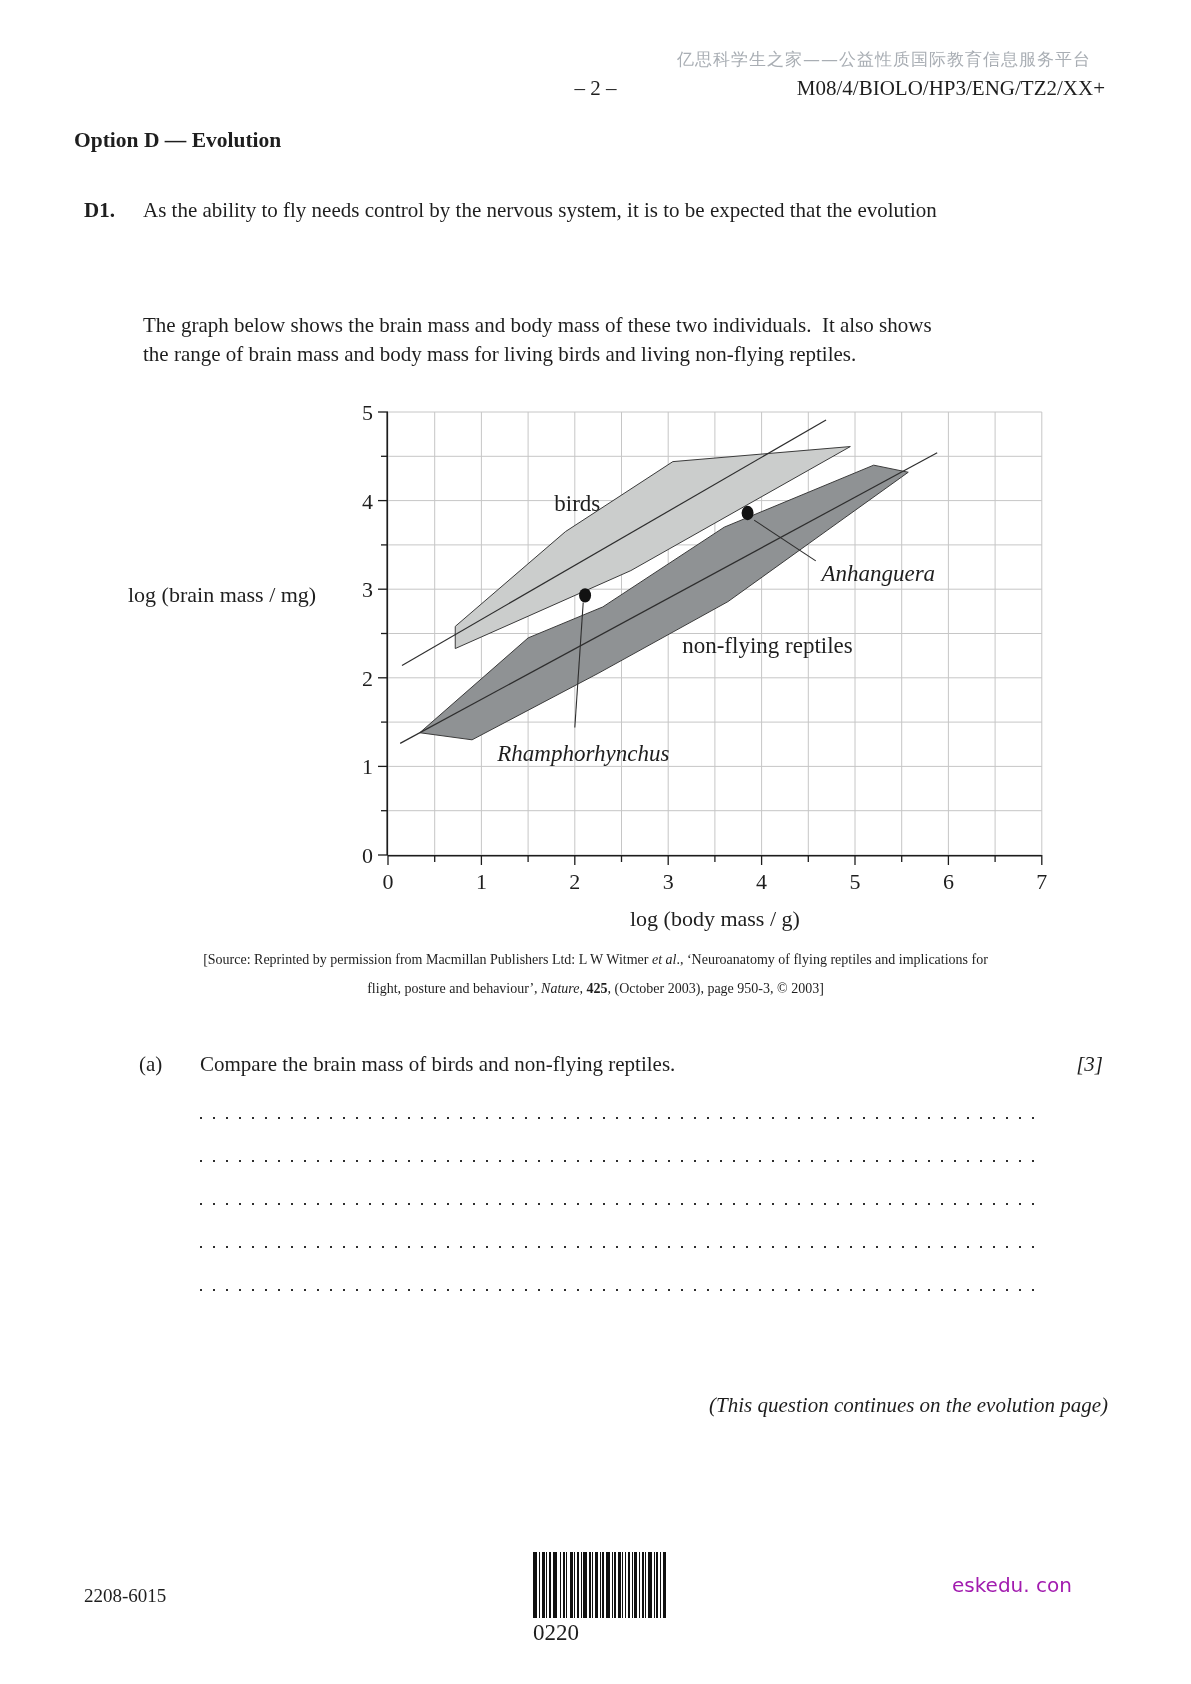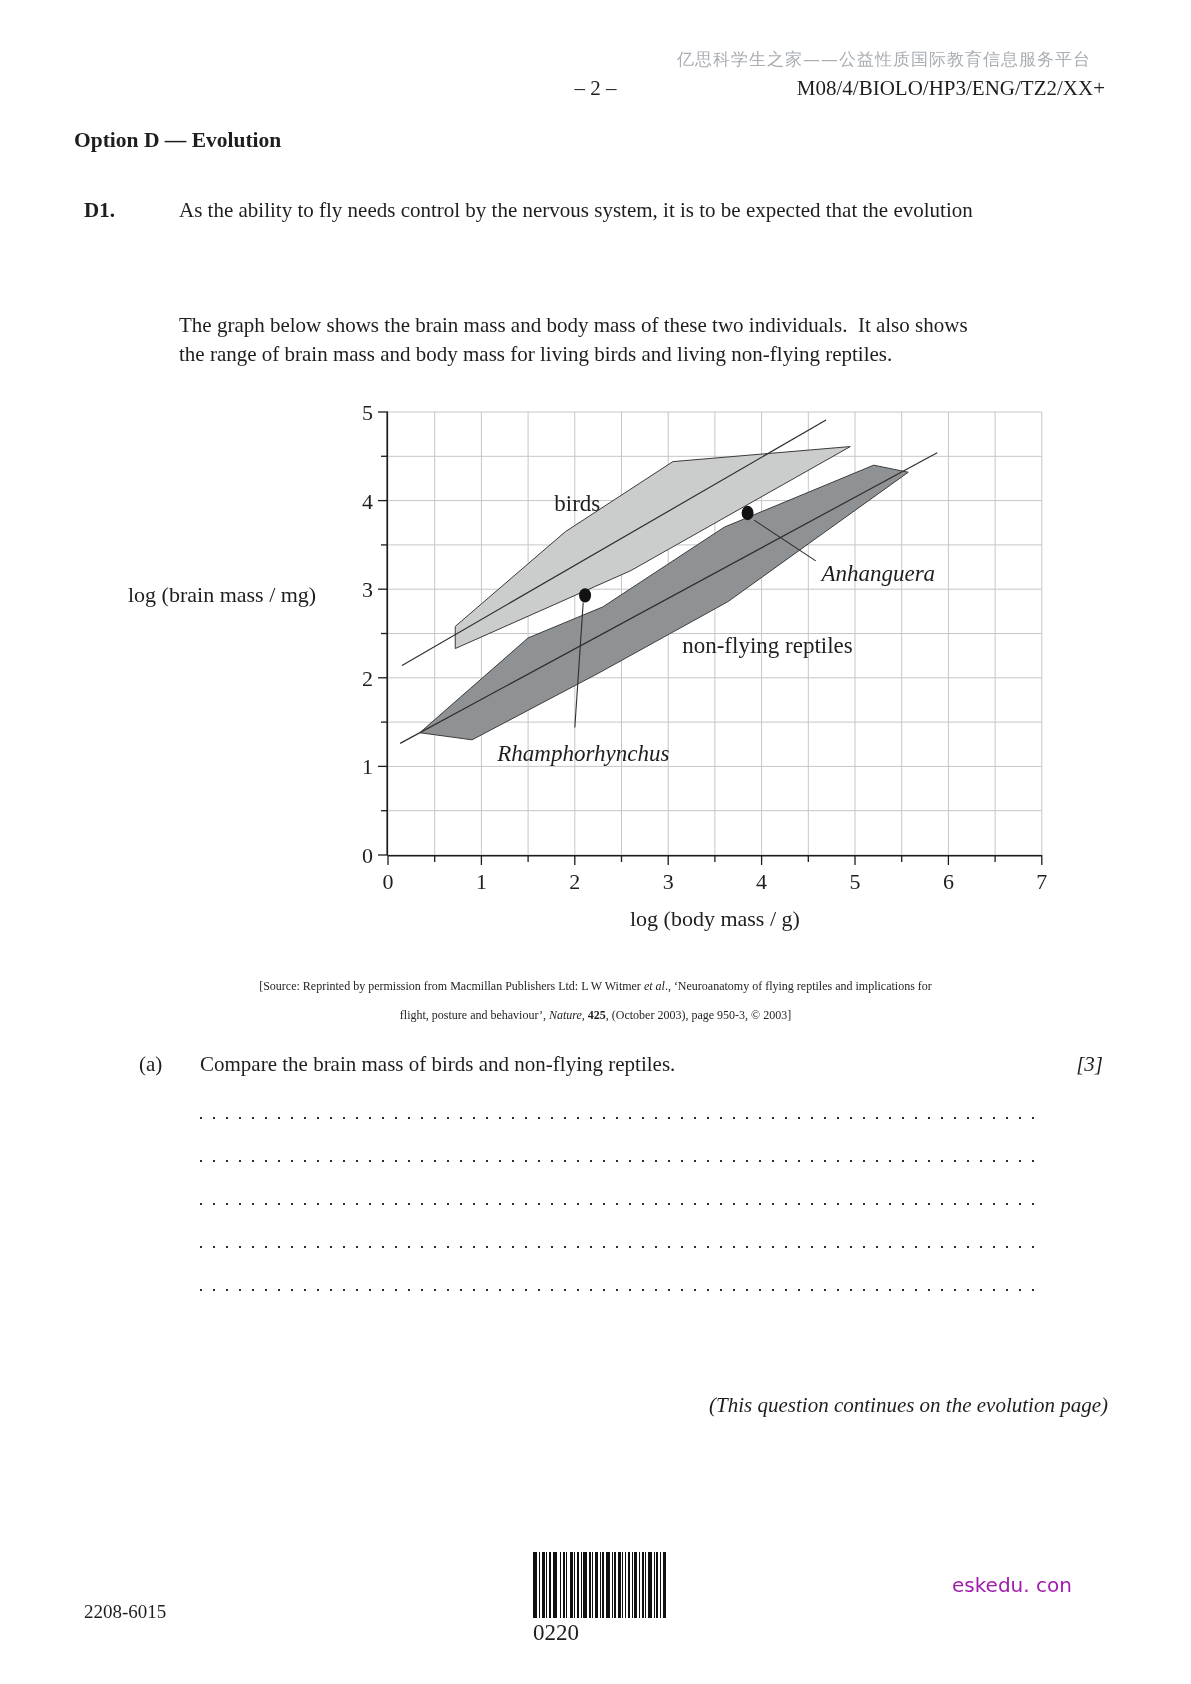--- a/index.html
+++ b/index.html
@@ -2,25 +2,25 @@
 <html><head>
 <meta charset="utf-8">
 <style>
   html,body{margin:0;padding:0;}
   body{
     width:1191px;height:1684px;position:relative;background:#ffffff;
     font-family:"Liberation Serif","DejaVu Serif",serif;color:#1e1e1e;
     overflow:hidden;
   }
   .abs{position:absolute;}
-  .ws{white-space:pre;margin-left:36px;}
+  .ws{white-space:pre;}
   .it{font-style:italic;}
   .bd{font-weight:bold;}
   .body-text{font-size:21px;line-height:29px;}
-  .small-text{font-size:12px;margin-top:27px;}
+  .small-text{font-size:14px;}
   .gray-sans{font-family:"DejaVu Sans","Liberation Sans",sans-serif;color:#a9aeb4;}
   .center{width:1191px;text-align:center;left:0;}
   .dotline{
     height:2px;width:842px;left:200px;
     background:repeating-linear-gradient(to right,#2e2e2e 0 2.2px,transparent 2.2px 13px);
   }
   
   .tick{font:22px "Liberation Serif",serif;fill:#1e1e1e;}
   .alabel{font:22px "Liberation Serif",serif;fill:#1e1e1e;}
   .clabel{font:23px "Liberation Serif",serif;fill:#1e1e1e;}
@@ -155,21 +155,21 @@
 <div id="answer-lines">
     <div class="abs dotline" style="top: 1117px;"></div>
     <div class="abs dotline" style="top: 1160px;"></div>
     <div class="abs dotline" style="top: 1203px;"></div>
     <div class="abs dotline" style="top: 1246px;"></div>
     <div class="abs dotline" style="top: 1289px;"></div>
   </div>
 
 <div class="abs it" style="right:83px;top:1393px;font-size:21px;">(This question continues on the evolution page)</div>
 
-<div class="abs" style="left:84px;top:1585px;font-size:19px;margin-top:16px;">2208-6015</div>
+<div class="abs" style="left:84px;top:1585px;font-size:19px;">2208-6015</div>
 
 <svg id="barcode" class="abs" style="left:533px;top:1552px;" width="139" height="66">
     <rect x="0" y="0" width="4" height="66" fill="#111"></rect>
     <rect x="6" y="0" width="1" height="66" fill="#111"></rect>
     <rect x="9" y="0" width="3" height="66" fill="#111"></rect>
     <rect x="13" y="0" width="1" height="66" fill="#111"></rect>
     <rect x="16" y="0" width="2" height="66" fill="#111"></rect>
     <rect x="20" y="0" width="4" height="66" fill="#111"></rect>
     <rect x="27" y="0" width="1" height="66" fill="#111"></rect>
     <rect x="30" y="0" width="2" height="66" fill="#111"></rect>

